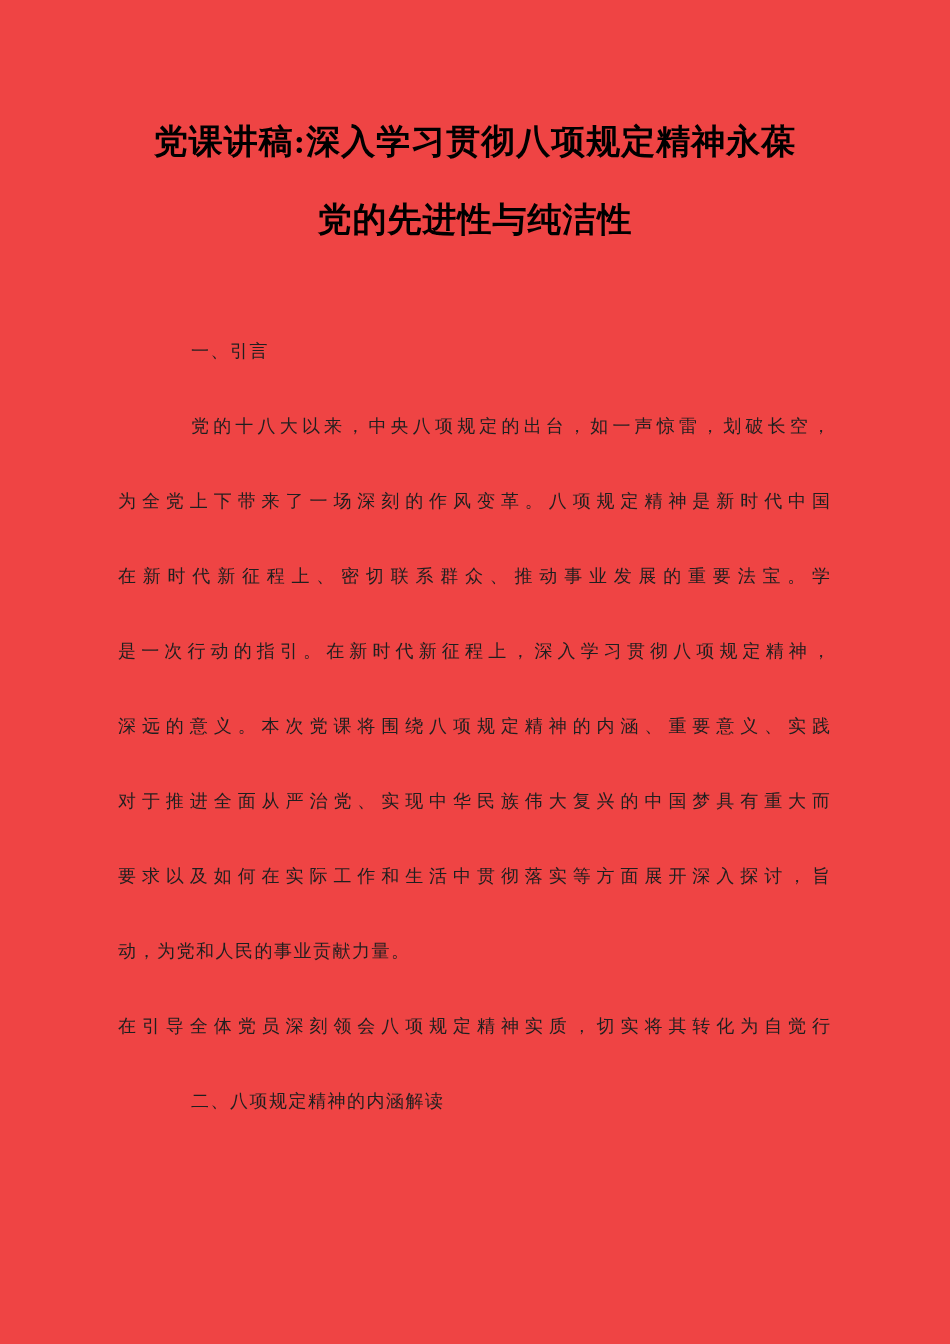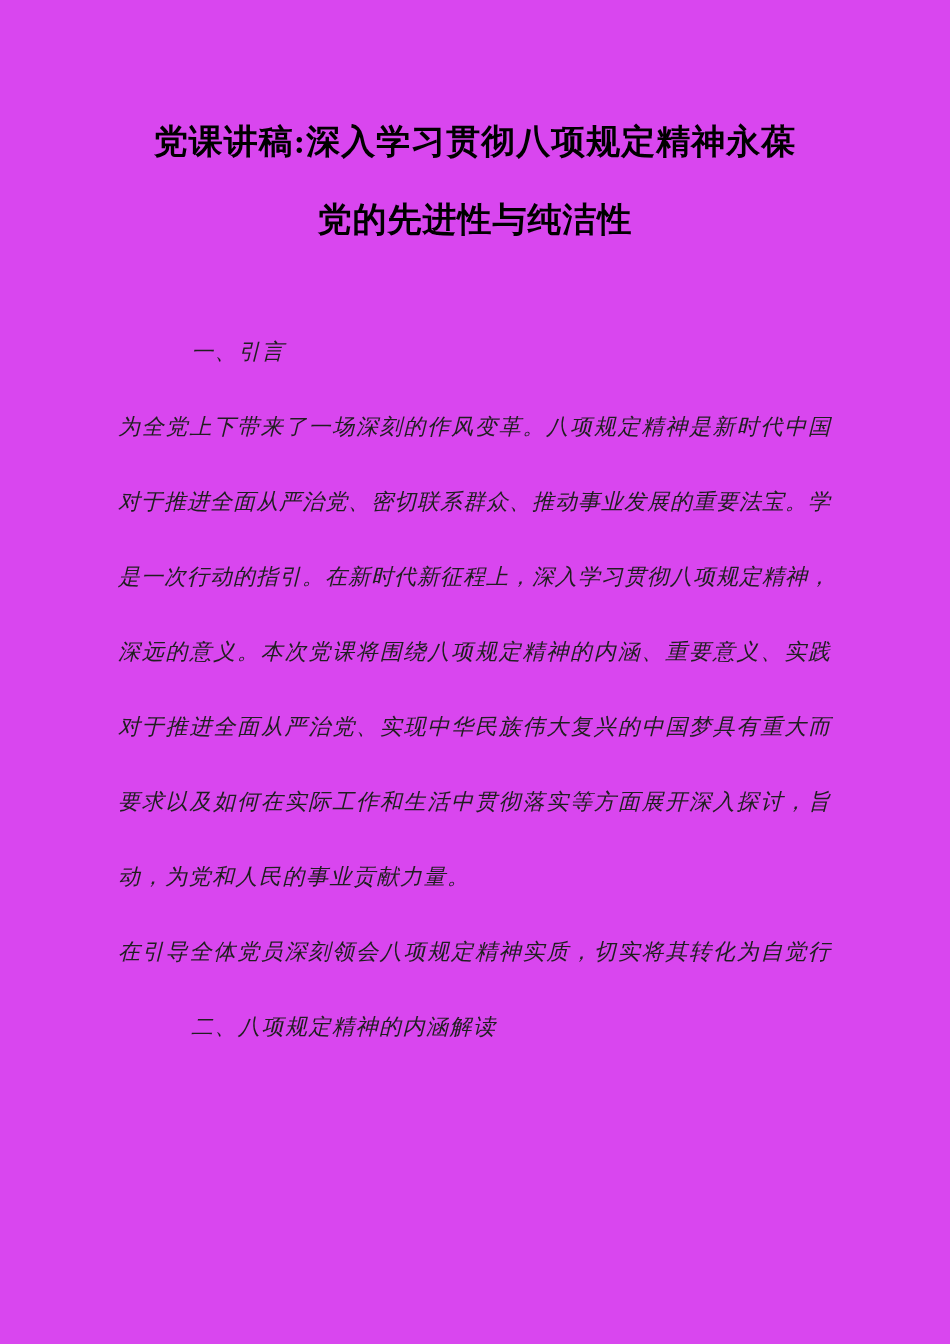--- a/index.html
+++ b/index.html
@@ -4,46 +4,45 @@
 <style>
   html, body {
     margin: 0;
     padding: 0;
     background: #ffffff;
   }
   .page {
     position: relative;
     width: 950px;
     height: 1344px;
-    background: #d946ef;
+    background: #ef4444;
     overflow: hidden;
     font-family: "Liberation Serif", "DejaVu Serif", serif;
   }
   .doc-title {
     padding-top: 103px;
     text-align: center;
     font-weight: bold;
     font-size: 34px;
     line-height: 78px;
     color: #000000;
     letter-spacing: 1px;
   }
   .doc-title .title-line {
     display: block;
   }
   .doc-body {
     margin: 55px 120px 0 118px; 
     color: #1f1f1f;
   }
   .line {
-    font-size: 22px;
+    font-size: 18px;
     line-height: 75px;
     letter-spacing: 1.5px;
     white-space: nowrap;
-    font-style: italic;
   }
   .line.justify {
     letter-spacing: 0;
     white-space: normal;
     text-align: justify;
     text-align-last: justify;
   }
   .line.first {
     padding-left: 73px;
   }
@@ -53,22 +52,23 @@
 
 <div class="page">
 
   <div class="doc-title">
     <span class="title-line">党课讲稿:深入学习贯彻八项规定精神永葆</span>
     <span class="title-line">党的先进性与纯洁性</span>
   </div>
 
   <div class="doc-body">
     <div class="line first">一、引言</div>
+    <div class="line first justify">党的十八大以来，中央八项规定的出台，如一声惊雷，划破长空，</div>
     <div class="line justify">为全党上下带来了一场深刻的作风变革。八项规定精神是新时代中国</div>
-    <div class="line justify">对于推进全面从严治党、密切联系群众、推动事业发展的重要法宝。学</div>
+    <div class="line justify">在新时代新征程上、密切联系群众、推动事业发展的重要法宝。学</div>
     <div class="line justify">是一次行动的指引。在新时代新征程上，深入学习贯彻八项规定精神，</div>
     <div class="line justify">深远的意义。本次党课将围绕八项规定精神的内涵、重要意义、实践</div>
     <div class="line justify">对于推进全面从严治党、实现中华民族伟大复兴的中国梦具有重大而</div>
     <div class="line justify">要求以及如何在实际工作和生活中贯彻落实等方面展开深入探讨，旨</div>
     <div class="line">动，为党和人民的事业贡献力量。</div>
     <div class="line justify">在引导全体党员深刻领会八项规定精神实质，切实将其转化为自觉行</div>
     <div class="line first">二、八项规定精神的内涵解读</div>
   </div>
 
 </div>

